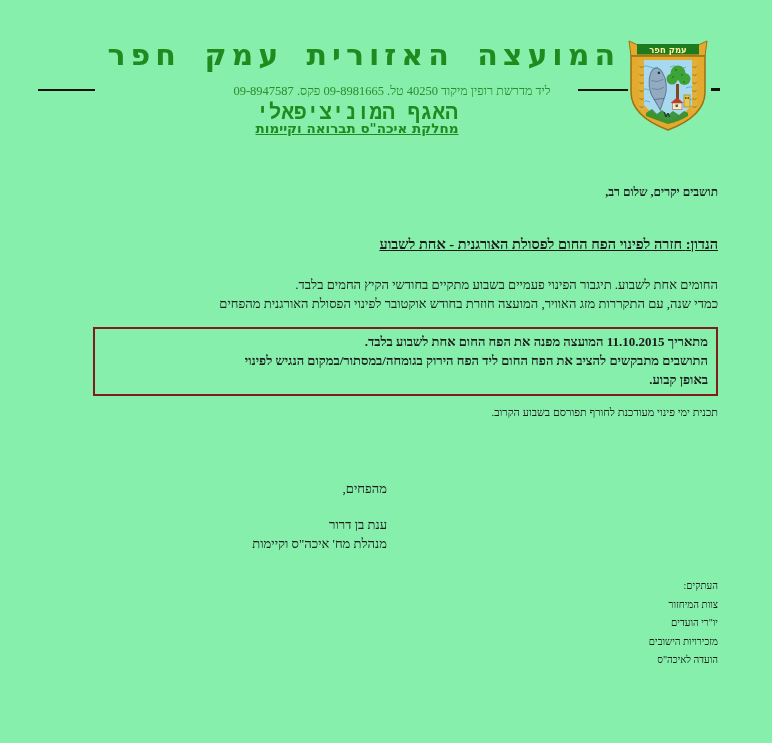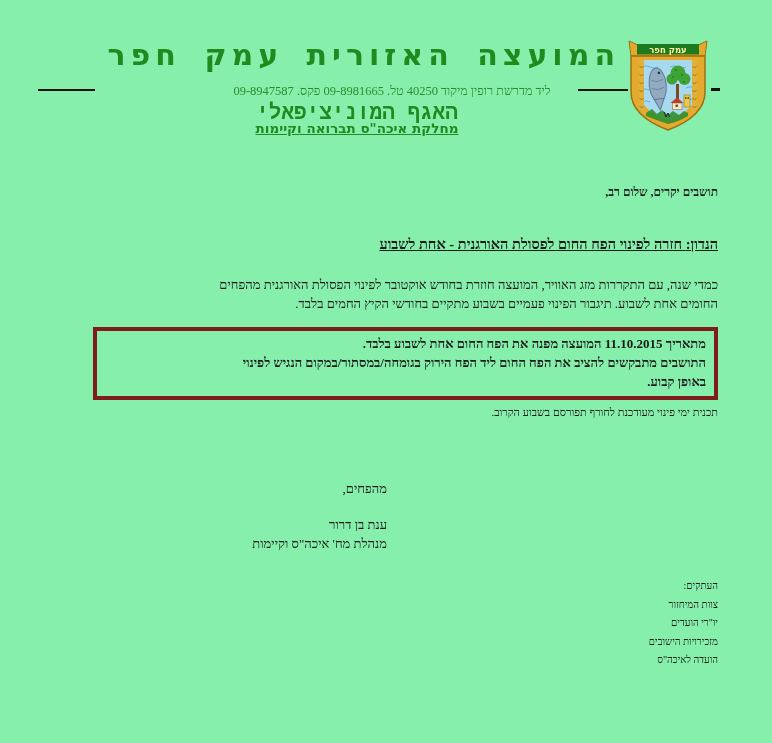--- a/index.html
+++ b/index.html
@@ -32,21 +32,21 @@
     font-weight:bold;font-size:13.5px;text-decoration:underline;
     font-family:"DejaVu Sans","Liberation Sans",sans-serif;
   }
   .emblem{left:626px;top:40px;}
   .greeting{top:185px;right:54px;font-weight:bold;font-size:12px;white-space:nowrap;}
   .subject{top:236px;right:54px;font-weight:bold;font-size:14.5px;white-space:nowrap;
     text-decoration:underline;}
   .para1{top:275px;right:54px;width:666px;font-size:13px;line-height:19px;text-align:right;}
   .para1 div{white-space:nowrap;}
   .notice-box{
-    top:327px;right:54px;left:93px;border:4px solid #7f1d1d;
+    top:327px;right:54px;left:93px;border:2px solid #7f1d1d;
     padding:3px 8px 5px 4px;font-weight:bold;font-size:13px;line-height:19px;
     text-align:right;
   }
   .notice-box div{white-space:nowrap;overflow:hidden;}
   .para2{top:406px;right:54px;font-size:11px;white-space:nowrap;}
   .closing{top:481px;right:385px;font-size:13px;white-space:nowrap;}
   .signature{top:516px;right:385px;font-size:13px;line-height:18.5px;text-align:right;}
   .signature div{white-space:nowrap;}
   .copies{top:577px;right:54px;font-size:10px;line-height:18.5px;text-align:right;}
   .copies div{white-space:nowrap;}
@@ -119,22 +119,22 @@
   </div>
 
   <div class="abs greeting">תושבים יקרים, שלום רב,</div>
 
   <div class="abs subject">
     <span>הנדון:</span>
     <span>חזרה לפינוי הפח החום לפסולת האורגנית - אחת לשבוע</span>
   </div>
 
   <div class="abs para1">
+    <div>החומים אחת לשבוע. תיגבור הפינוי פעמיים בשבוע מתקיים בחודשי הקיץ החמים בלבד.</div>
     <div>כמדי שנה, עם התקררות מזג האוויר, המועצה חוזרת בחודש אוקטובר לפינוי הפסולת האורגנית מהפחים</div>
-    <div>החומים אחת לשבוע. תיגבור הפינוי פעמיים בשבוע מתקיים בחודשי הקיץ החמים בלבד.</div>
   </div>
 
   <div class="abs notice-box">
     <div>מתאריך 11.10.2015 המועצה מפנה את הפח החום אחת לשבוע בלבד.</div>
     <div>התושבים מתבקשים להציב את הפח החום ליד הפח הירוק בגומחה/במסתור/במקום הנגיש לפינוי</div>
     <div>באופן קבוע.</div>
   </div>
 
   <div class="abs para2">תכנית ימי פינוי מעודכנת לחורף תפורסם בשבוע הקרוב.</div>
 

